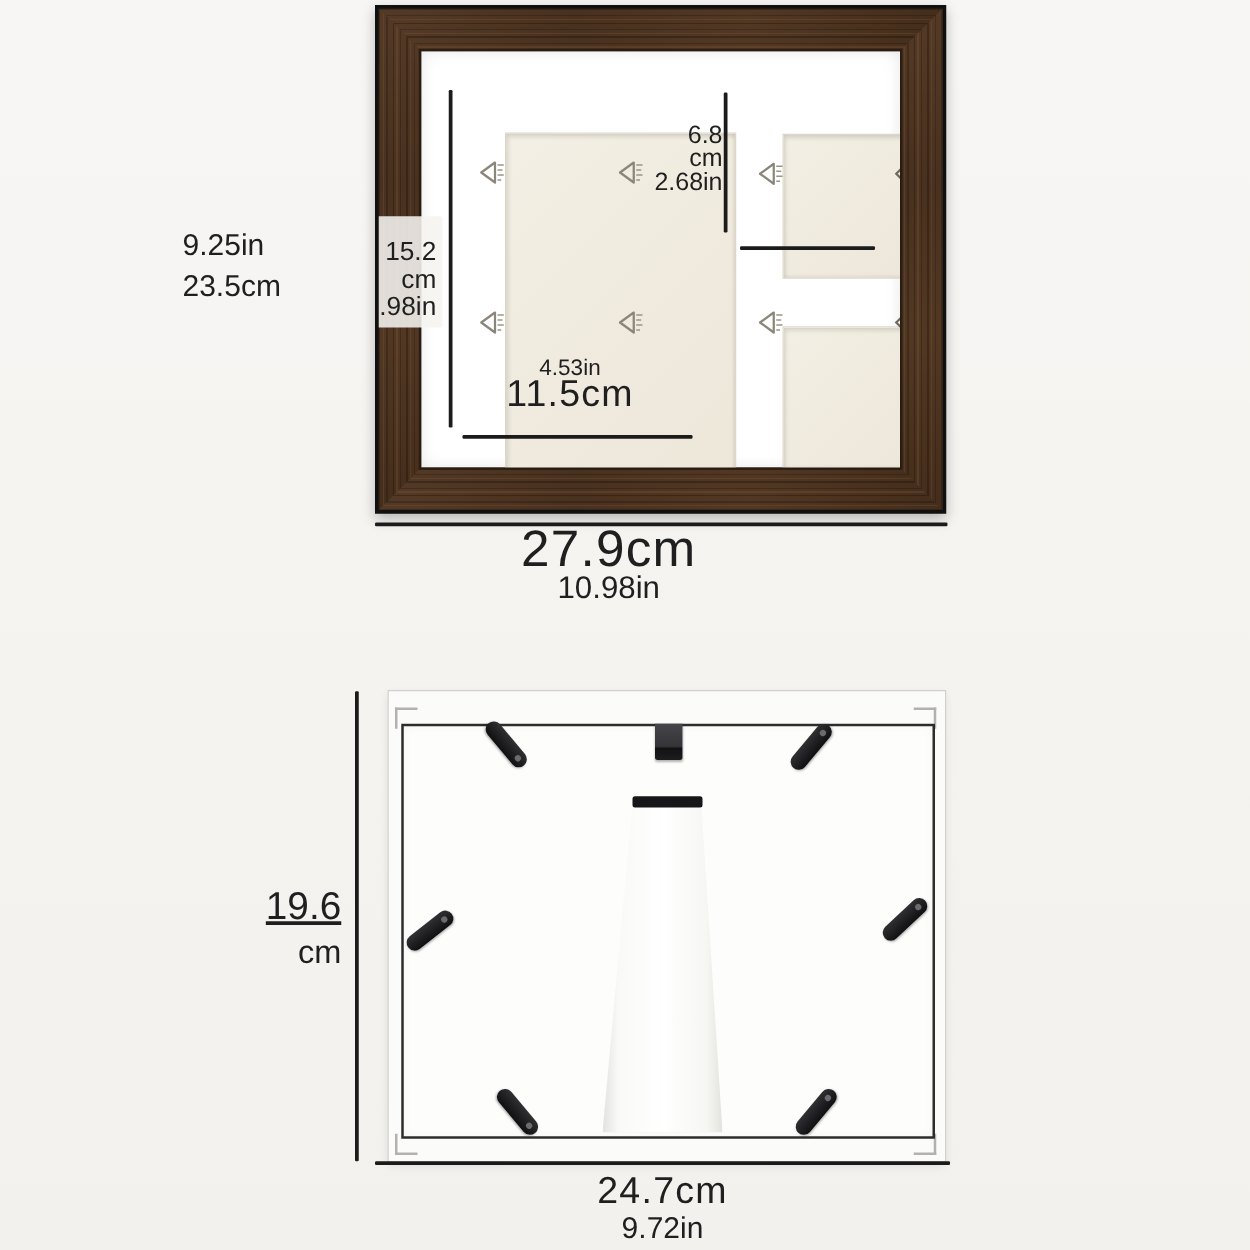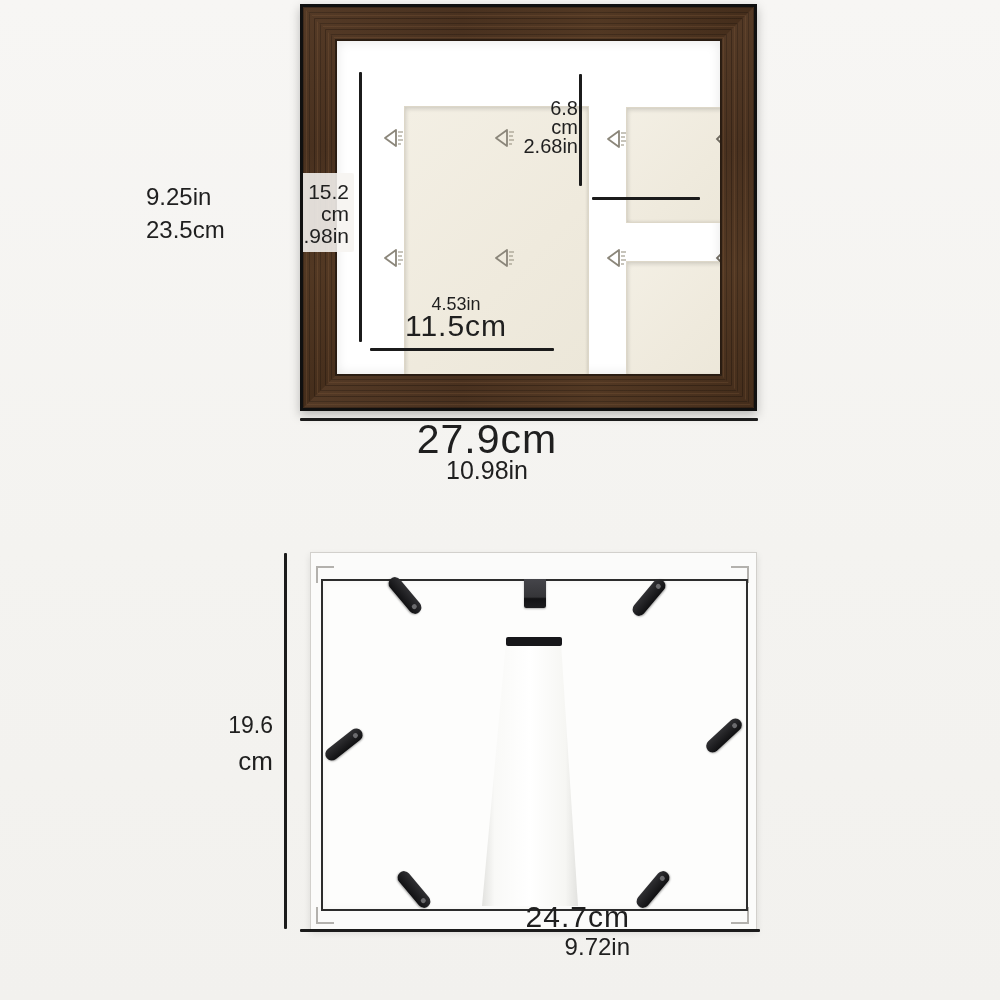--- a/index.html
+++ b/index.html
@@ -42,24 +42,24 @@
   .op-main{left:67px;top:65px;width:183px;height:270px;}
   .op-tr{left:289px;top:66px;width:107px;height:114px;}
   .op-br{left:289px;top:220px;width:107px;height:113px;}
   .wm{position:absolute;z-index:1;}
   .wm-partial{position:absolute;z-index:1;}
 
   .lbl-frame-height{left:146px;top:180px;width:130px;text-align:left;
       font-size:24px;line-height:33px;}
   .lbl-main-h{right:400px;top:166px;z-index:3;text-align:right;
       font-size:21px;line-height:22px;background:rgba(246,244,240,.88);
-      padding:8px 5px 5px 8px;border-radius:2px;}
+      padding:18px 5px 5px 8px;border-radius:2px;}
   .lbl-small-h{left:155px;top:92px;width:120px;text-align:right;z-index:3;
       font-size:20px;line-height:19px;}
-  .lbl-main-w{left:93px;top:288px;width:120px;text-align:center;z-index:3;}
+  .lbl-main-w{left:93px;top:278px;width:120px;text-align:center;z-index:3;}
   .lbl-main-w .in{font-size:18px;line-height:19px;}
   .lbl-main-w .cm{font-size:30px;line-height:24px;letter-spacing:1px;}
   .lbl-small-w{left:285px;top:197px;width:120px;text-align:center;z-index:3;
       font-size:20px;line-height:21px;}
   .lbl-frame-width{left:387px;top:422px;width:200px;text-align:center;}
   .lbl-frame-width .cm{font-size:41px;line-height:34px;letter-spacing:1px;}
   .lbl-frame-width .in{font-size:25px;line-height:28px;}
 
   
   .frame-back{position:absolute;left:310px;top:552px;width:445px;height:376px;
@@ -82,24 +82,24 @@
       background:linear-gradient(90deg,#e2e2df 0%,#f9f9f7 13%,#ffffff 50%,#f6f6f3 87%,#e2e2df 100%);
       clip-path:polygon(24px 0,79px 0,96px 262px,0 262px);
       filter:drop-shadow(2px 2px 3px rgba(0,0,0,.16));}
   .clip{position:absolute;width:44px;height:13px;border-radius:7px;
       background:linear-gradient(180deg,#303033,#101012);
       box-shadow:0 1px 2px rgba(0,0,0,.35);}
   .clip .screw{position:absolute;right:5px;top:4px;width:5px;height:5px;border-radius:50%;
       background:#6b6b6e;}
 
   .lbl-back-height{left:120px;top:706px;width:153px;text-align:right;}
-  .lbl-back-height .v{font-size:23px;line-height:38px;}
+  .lbl-back-height .v{font-size:31px;line-height:38px;text-decoration:underline;}
   .lbl-back-height .u{font-size:26px;line-height:34px;}
   .lbl-back-height .a{font-size:26px;line-height:34px;}
-  .lbl-back-width{left:430px;top:900px;width:200px;text-align:right;}
+  .lbl-back-width{left:430px;top:936px;width:200px;text-align:center;}
   .lbl-back-width .cm{font-size:30px;line-height:33px;letter-spacing:1px;}
   .lbl-back-width .in{font-size:24px;line-height:27px;}
 </style>
 </head>
 <body>
 
 <div id="stage">
 
   <div class="lbl lbl-frame-height">
     <div>9.25in</div>

